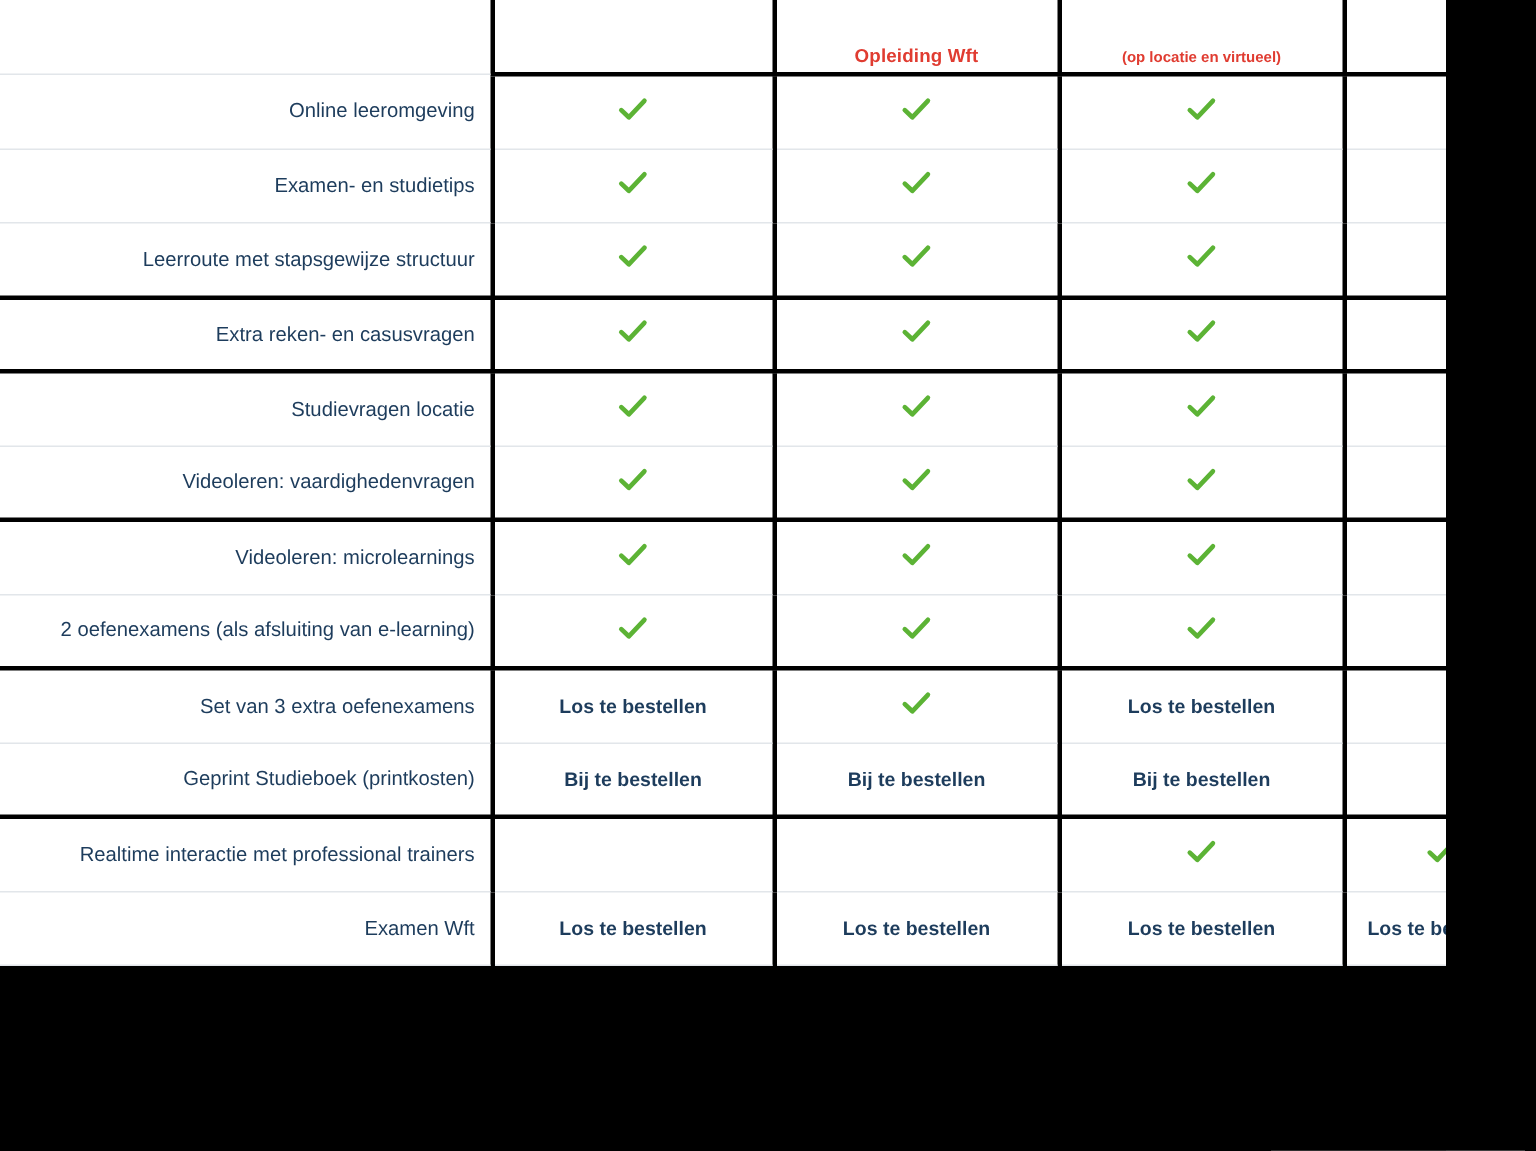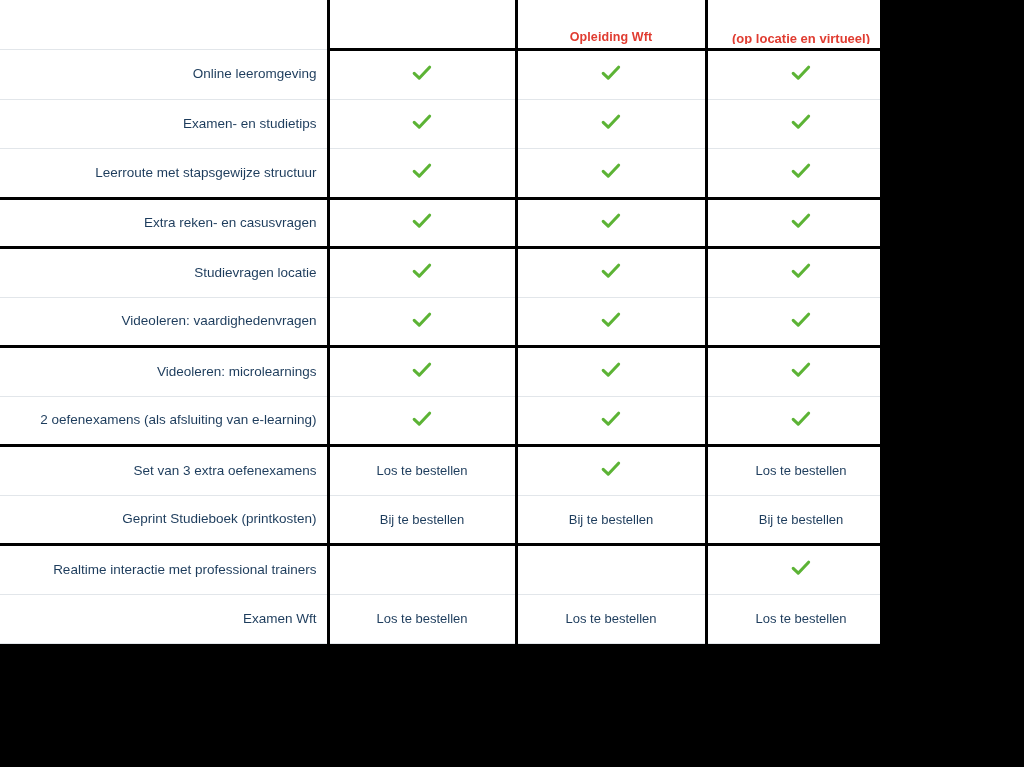--- a/index.html
+++ b/index.html
@@ -4,21 +4,21 @@
 <style>
   * { box-sizing: border-box; }
   html, body {
     margin: 0;
     padding: 0;
     background: #000000;
     font-family: "Liberation Sans", sans-serif;
   }
   #page {
     position: relative;
-    width: 880px;
+    width: 964px;
     height: 767px;
     overflow: hidden;
     background: #000000;
   }
   table.compare {
     border-collapse: collapse;
     width: 1024px;
     table-layout: fixed;
     background: #ffffff;
   }
@@ -52,21 +52,21 @@
     font-size: 12.5px;
     line-height: 13px;
     letter-spacing: .1px;
     white-space: nowrap;
     overflow: hidden;
   }
   .hd-sub {
     display: block;
     color: #e03c31;
     font-weight: 700;
-    font-size: 13px;
+    font-size: 10px;
     line-height: 11px;
     white-space: nowrap;
     overflow: hidden;
   }
 
   
   table.compare td.feat {
     padding: 0 10px 0 14px;
     font-size: 13.5px;
     color: #1d3c5c;
@@ -92,21 +92,21 @@
   table.compare tr.groupend td { border-bottom: 3px solid #000000; }
   table.compare tr.groupend td.feat { border-bottom: 3px solid #000000; padding-left: 26px; }
 
   .check {
     display: inline-block;
     width: 20px;
     height: 20px;
     line-height: 0;
   }
   .txtval { white-space: nowrap; }
-  .txtval.wrapcut { white-space: nowrap; overflow: hidden; }
+  .txtval.wrapcut { white-space: nowrap; overflow: hidden; font-weight: bold; }
 </style>
 </head>
 <body>
 
 <div id="page">
   <table class="compare">
     <colgroup>
       <col class="c0">
         <col class="c1">
         <col class="c2">

